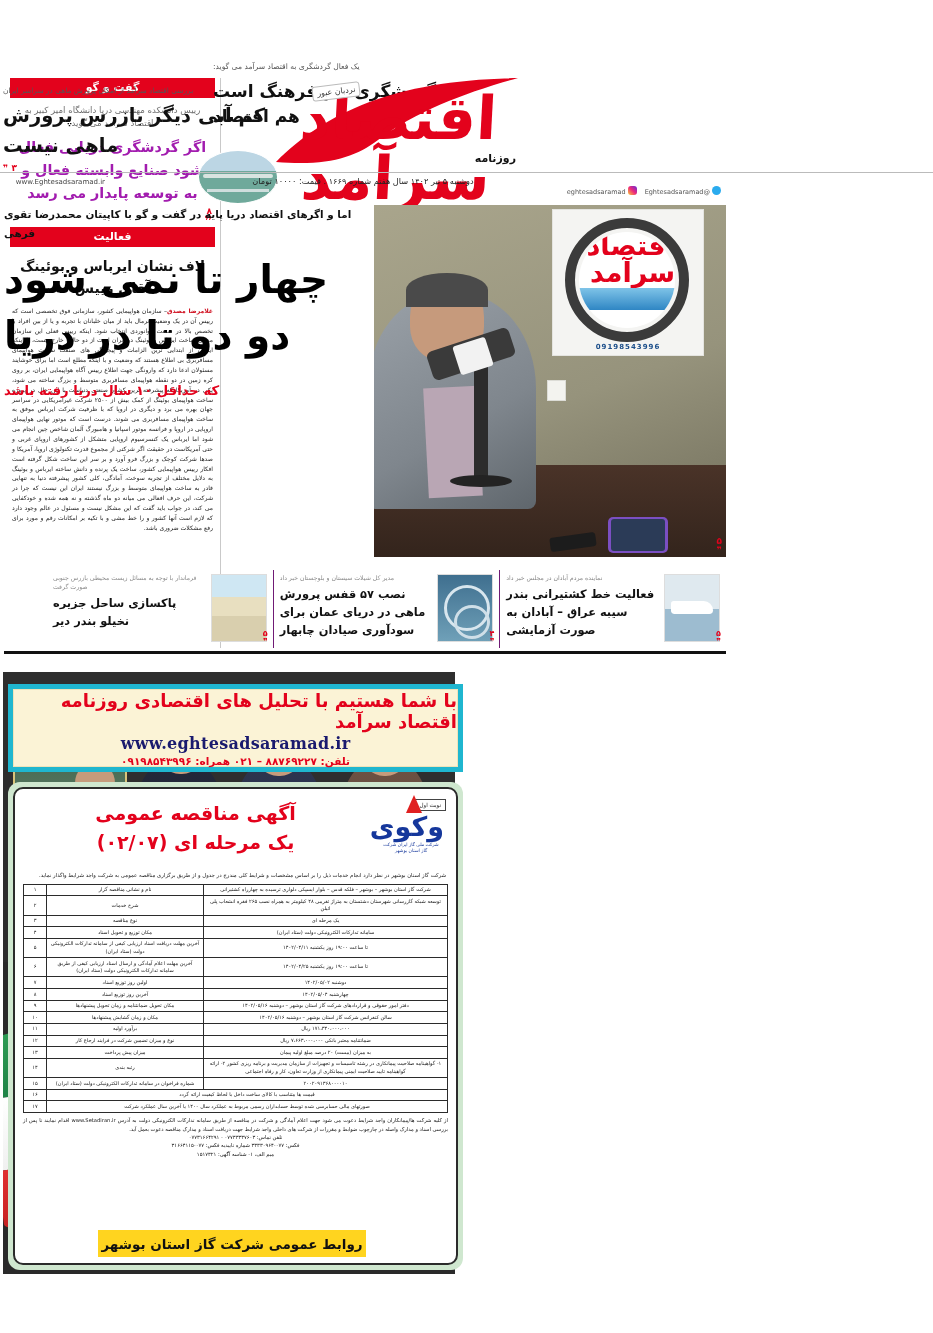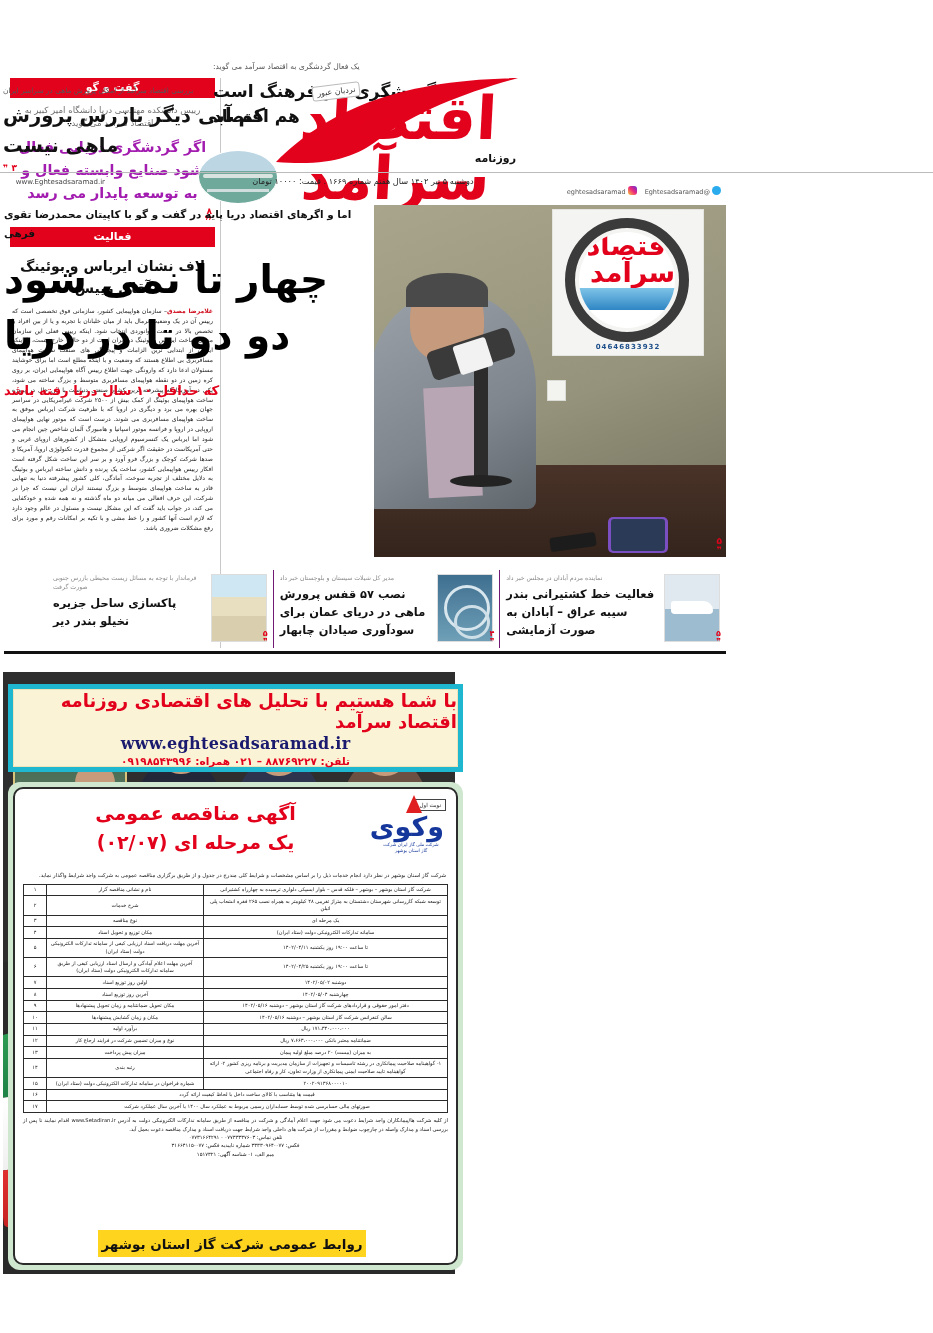--- a/index.html
+++ b/index.html
@@ -314,21 +314,21 @@
   <div class="mainbox">
     <div class="mainphoto">
       <span class="mp-wall"></span>
       <span class="mp-desk"></span>
       <span class="mp-poster">
         <span class="ring"></span>
         <span class="inner">
           <span class="red">اقتصاد سرآمد</span>
           <span class="sea"></span>
         </span>
-        <span class="ph">04646833932</span>
+        <span class="ph">09198543996</span>
       </span>
       <span class="mp-man"></span>
       <span class="mp-shirt"></span>
       <span class="mp-head"></span>
       <span class="mp-hair"></span>
       <span class="mp-mic"></span>
       <span class="mp-micbase"></span>
       <span class="mp-michead"></span>
       <span class="mp-miccube"></span>
       <span class="mp-switch"></span>

